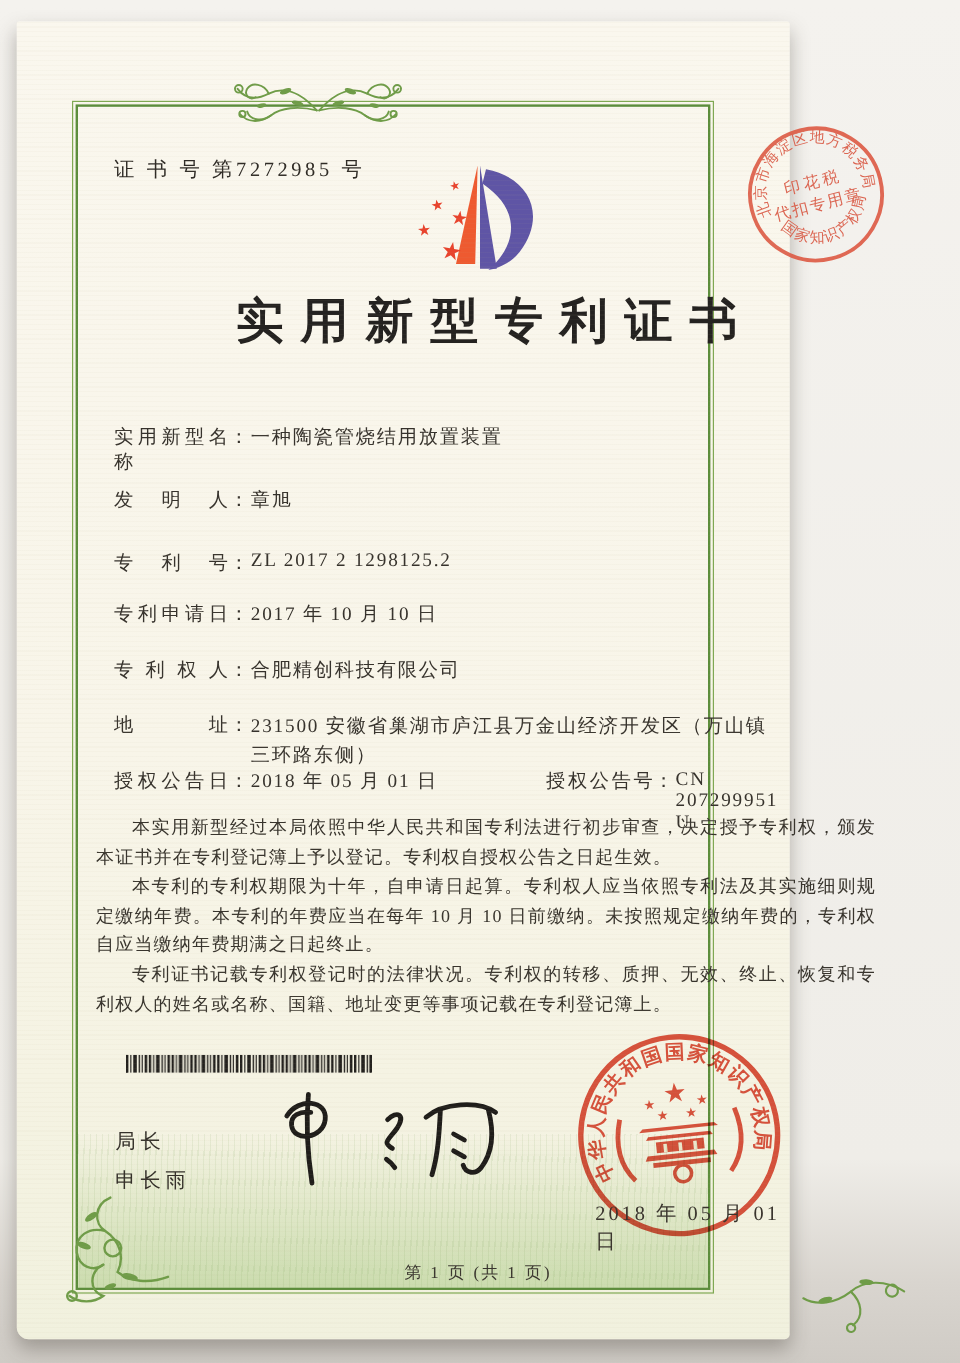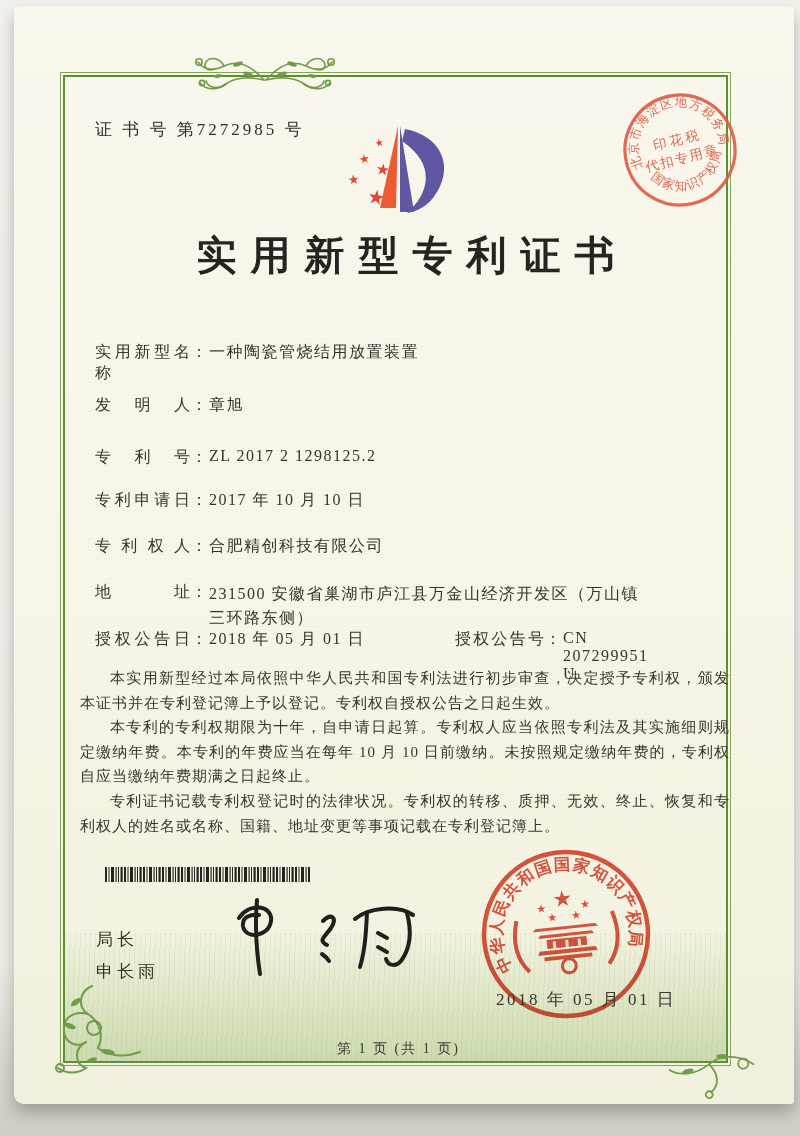--- a/index.html
+++ b/index.html
@@ -2,21 +2,21 @@
 <html><head>
 <meta charset="utf-8">
 <style>
   html,body{margin:0;padding:0;}
   body{
     width:800px;height:1136px;position:relative;overflow:hidden;
     background:linear-gradient(180deg,#f4f2ee 0%,#efede8 85%,#d9d5cf 94%,#cfcbc5 100%);
     font-family:"Liberation Serif","DejaVu Serif",serif;
   }
   .paper{
-    position:absolute;left:14px;top:6px;width:780px;height:1098px;
+    position:absolute;left:14px;top:18px;width:644px;height:1098px;
     background:linear-gradient(180deg,#faf7ee 0%,#f8f5e9 55%,#f5f3e3 80%,#f1f1de 100%);
     box-shadow:0 8px 16px rgba(60,55,45,.35);
     border-radius:2px 2px 4px 10px;
   }
   .paper::after{
     content:"";position:absolute;inset:0;pointer-events:none;
     background:repeating-linear-gradient(180deg,rgba(185,175,140,.05) 0 1px,transparent 1px 4px);
   }
   .frame{
     position:absolute;left:46px;top:66px;right:63px;bottom:38px;

